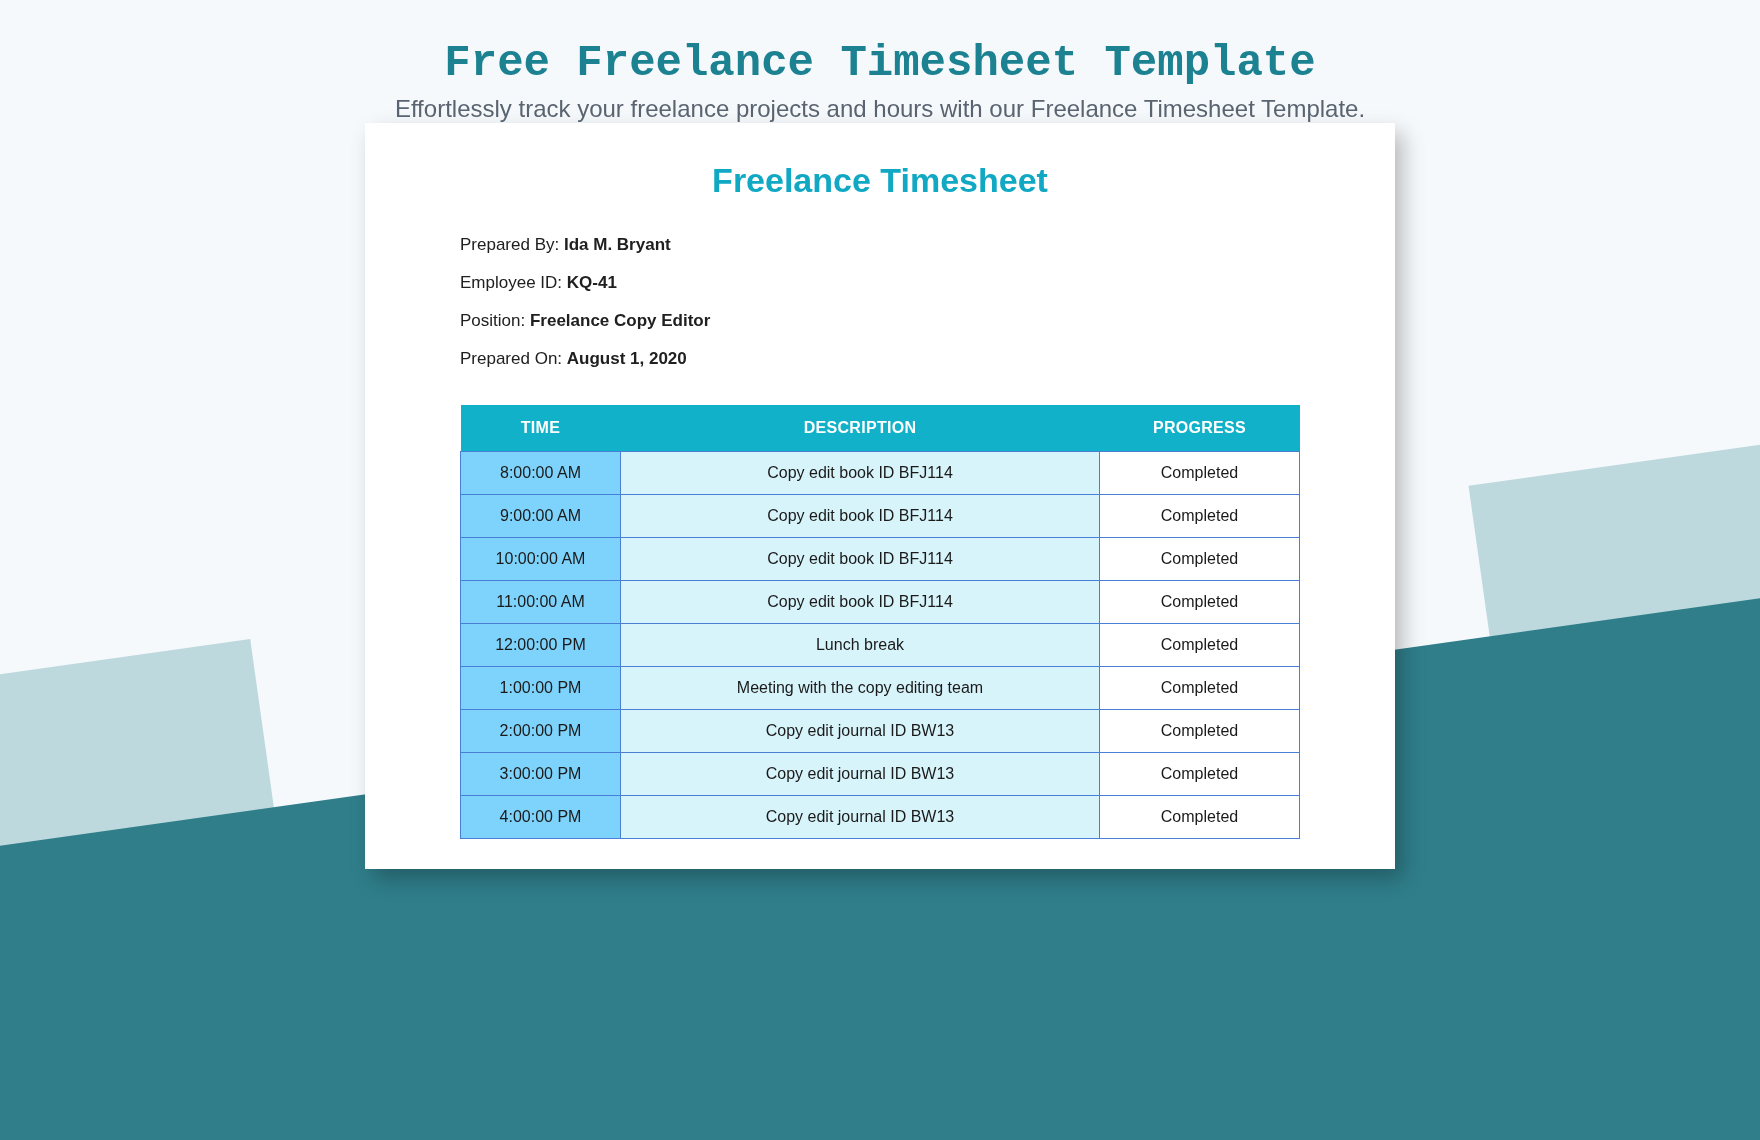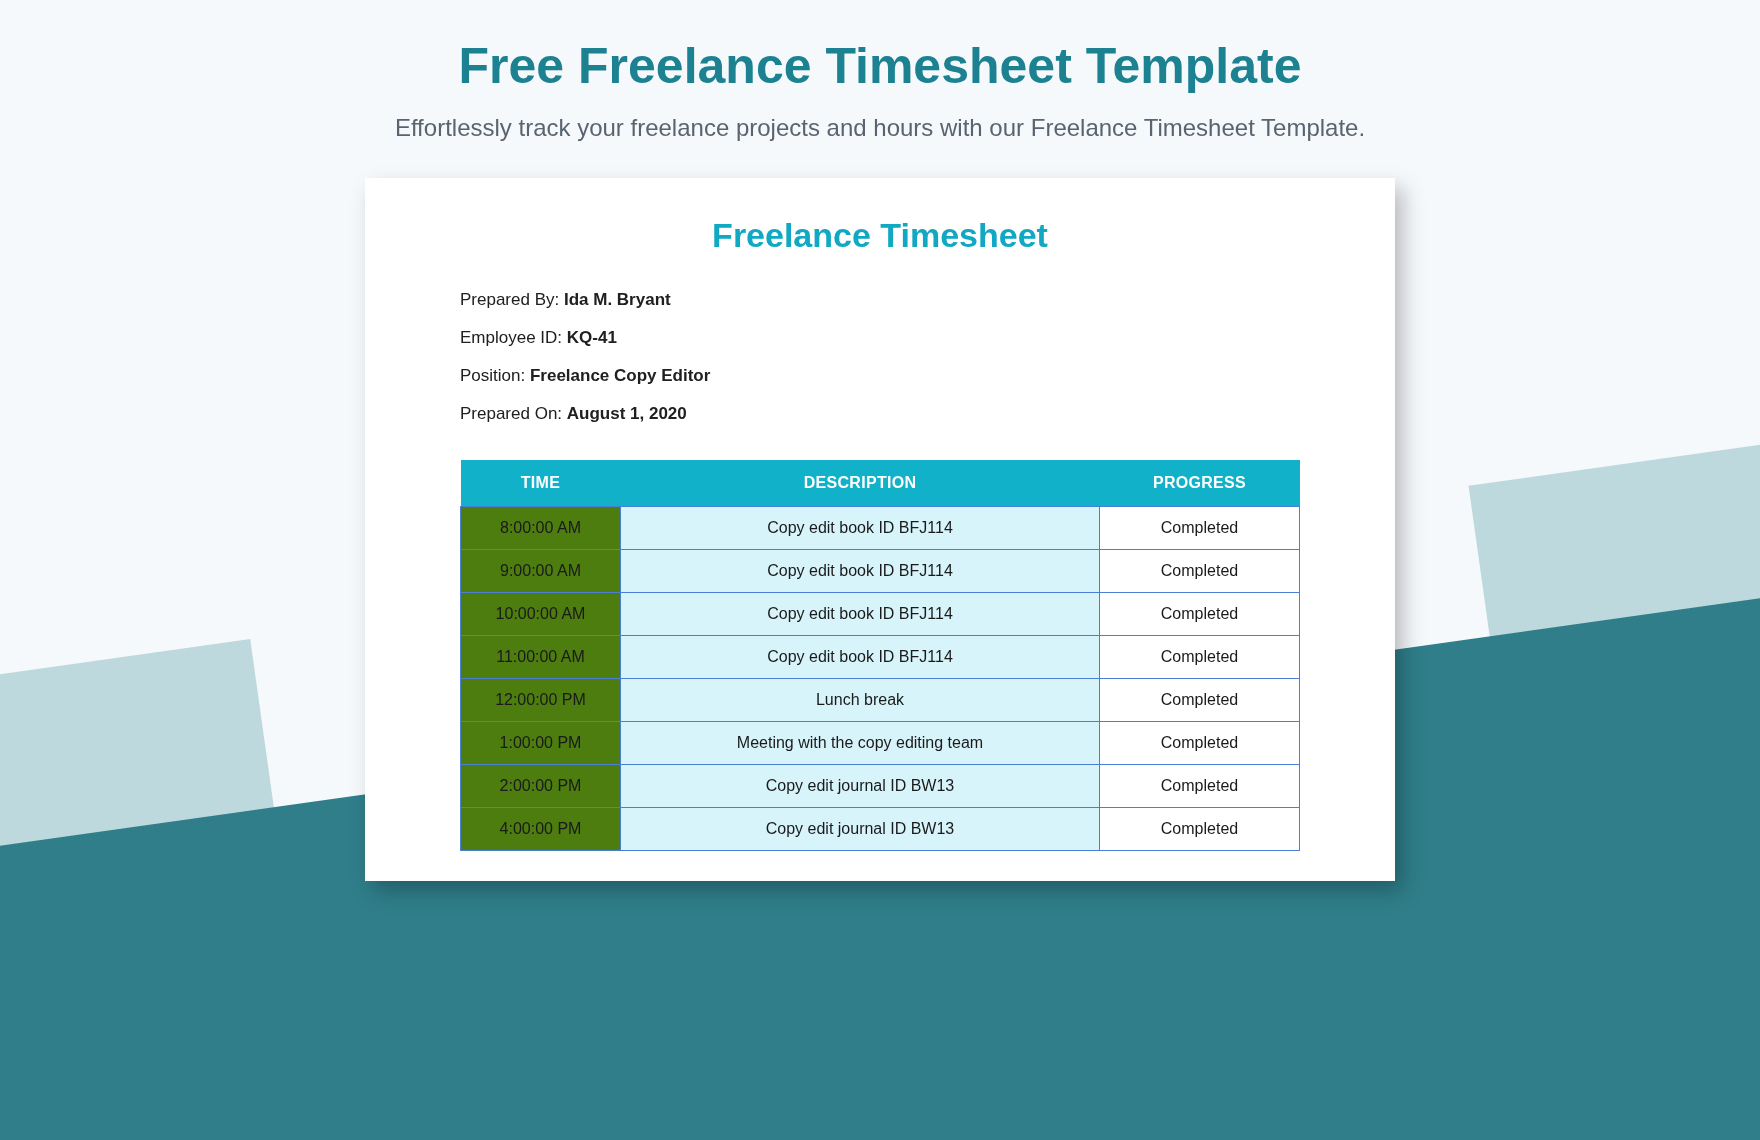--- a/index.html
+++ b/index.html
@@ -25,32 +25,31 @@
     position: absolute;
     background: #bdd9de;
     width: 400px;
     height: 400px;
     transform: rotate(-8deg);
   }
   .shape-light.left { top: 665px; left: -120px; }
   .shape-light.right { top: 450px; left: 1480px; width: 500px; height: 200px; }
   .content { position: relative; z-index: 2; text-align: center; padding-top: 38px; }
   h1 {
-    font-family: Liberation Sans, sans-serif;
-    font-size: 50px;
+    font-family: Liberation Mono, monospace;
+    font-size: 44px;
     font-weight: 700;
     color: #1c8190;
     line-height: 1.15;
     max-width: 900px;
-    margin: 0 auto 18px;
+    margin: 0 auto 6px;
   }
   .subtitle {
     font-size: 24px;
     color: #5a6470;
-    margin-bottom: 36px;
   }
   .sheet {
     width: 1030px;
     margin: 0 auto;
     background: #fff;
     box-shadow: 8px 10px 20px rgba(0,0,0,0.25);
     padding: 38px 0 30px;
     text-align: left;
   }
   .sheet-title {
@@ -80,21 +79,21 @@
     font-size: 16px;
     letter-spacing: .3px;
   }
   thead th:first-child { text-align: center; width: 160px; }
   thead th:last-child { text-align: center; width: 200px; }
   tbody td {
     border: 1px solid #4a7fd6;
     padding: 12px 10px;
     color: #1a1a1a;
   }
-  tbody td.time { text-align: center; background: #4d7c0f; margin-top: 29px; }
+  tbody td.time { text-align: center; background: #7dd3fc; margin-top: 29px; }
   tbody td.desc { background: #d8f4fb; text-align: center; }
   tbody td.prog { text-align: center; background: #fff; }
 </style>
 </head>
 <body>
 
 <div class="bg-layer">
   <div class="shape-light left"></div>
   <div class="shape-light right"></div>
   <div class="shape-teal"></div>
@@ -160,20 +159,25 @@
             <td class="time">1:00:00 PM</td>
             <td class="desc">Meeting with the copy editing team</td>
             <td class="prog">Completed</td>
           </tr>
           <tr>
             <td class="time">2:00:00 PM</td>
             <td class="desc">Copy edit journal ID BW13</td>
             <td class="prog">Completed</td>
           </tr>
           <tr>
+            <td class="time">3:00:00 PM</td>
+            <td class="desc">Copy edit journal ID BW13</td>
+            <td class="prog">Completed</td>
+          </tr>
+          <tr>
             <td class="time">4:00:00 PM</td>
             <td class="desc">Copy edit journal ID BW13</td>
             <td class="prog">Completed</td>
           </tr>
         </tbody>
     </table>
   </div>
 </div>
 
 </body></html>

